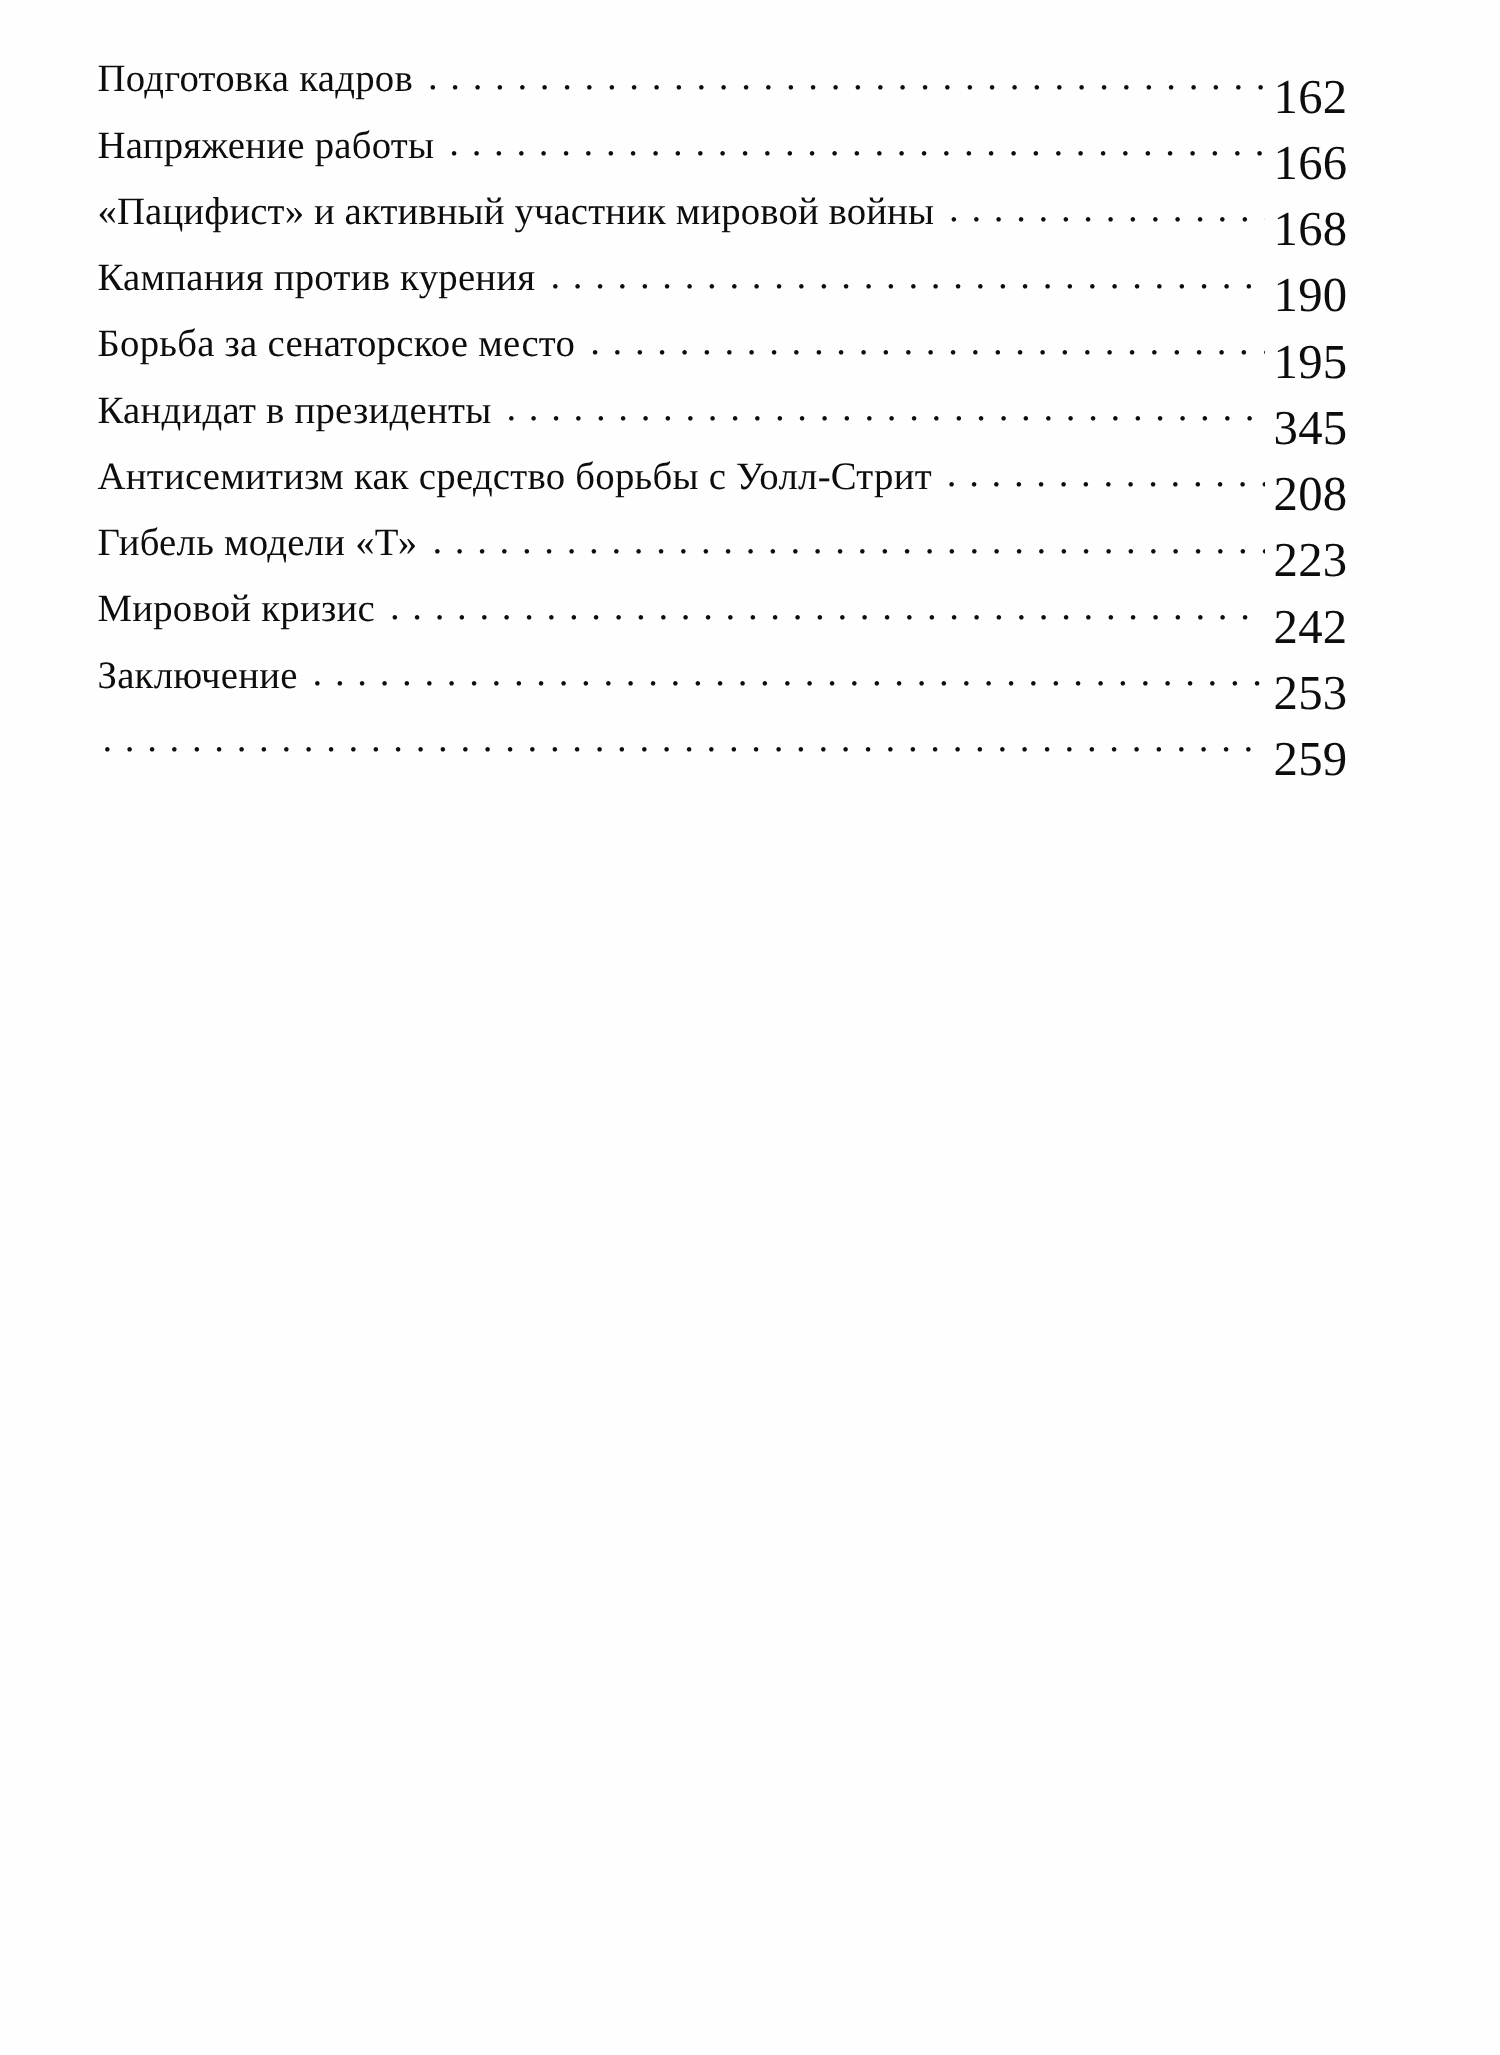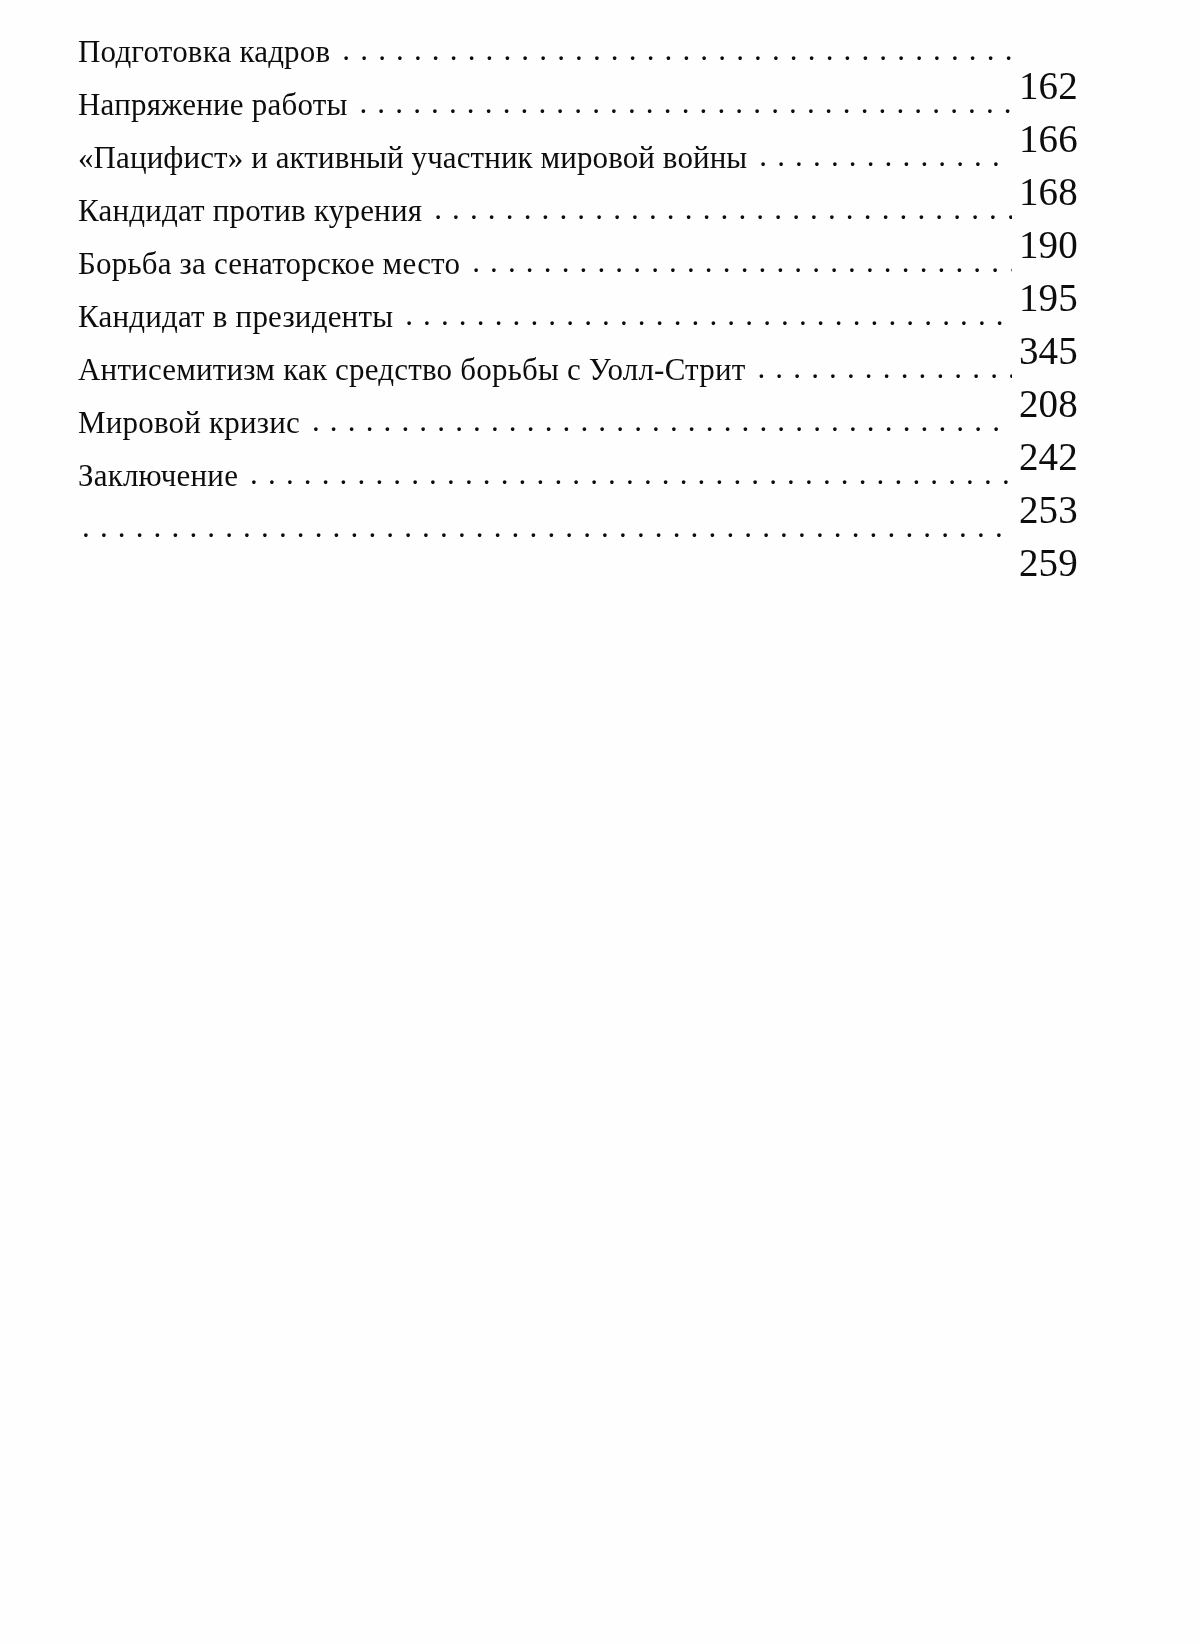--- a/index.html
+++ b/index.html
@@ -17,21 +17,21 @@
     overflow: hidden;
   }
   .toc {
     position: absolute;
     left: 78px;
     top: 36px;
     width: 1000px;
   }
   .toc-entry {
     display: flex;
-    align-items: flex-start;
+    align-items: center;
     width: 100%;
     font-size: 31px;
     line-height: 1.0;
     height: 53px;
     white-space: nowrap;
   }
   .entry-title {
     flex: 0 0 auto;
     letter-spacing: 0.2px;
     padding-right: 8px;
@@ -83,21 +83,21 @@
       <span class="entry-page">166</span>
     </div>
 
     <div class="toc-entry">
       <span class="entry-title">«Пацифист» и активный участник мировой войны</span>
       <span class="leader"></span>
       <span class="entry-page">168</span>
     </div>
 
     <div class="toc-entry">
-      <span class="entry-title">Кандидат против курения</span>
+      <span class="entry-title">Кампания против курения</span>
       <span class="leader"></span>
       <span class="entry-page">190</span>
     </div>
 
     <div class="toc-entry">
       <span class="entry-title">Борьба за сенаторское место</span>
       <span class="leader"></span>
       <span class="entry-page">195</span>
     </div>
 
@@ -107,20 +107,25 @@
       <span class="entry-page">345</span>
     </div>
 
     <div class="toc-entry">
       <span class="entry-title">Антисемитизм как средство борьбы с Уолл-Стрит</span>
       <span class="leader"></span>
       <span class="entry-page">208</span>
     </div>
 
 
+    <div class="toc-entry">
+      <span class="entry-title">Гибель модели «Т»</span>
+      <span class="leader"></span>
+      <span class="entry-page">223</span>
+    </div>
 
 
     <div class="toc-entry">
       <span class="entry-title">Мировой кризис</span>
       <span class="leader"></span>
       <span class="entry-page">242</span>
     </div>
 
     <div class="toc-entry">
       <span class="entry-title">Заключение</span>

